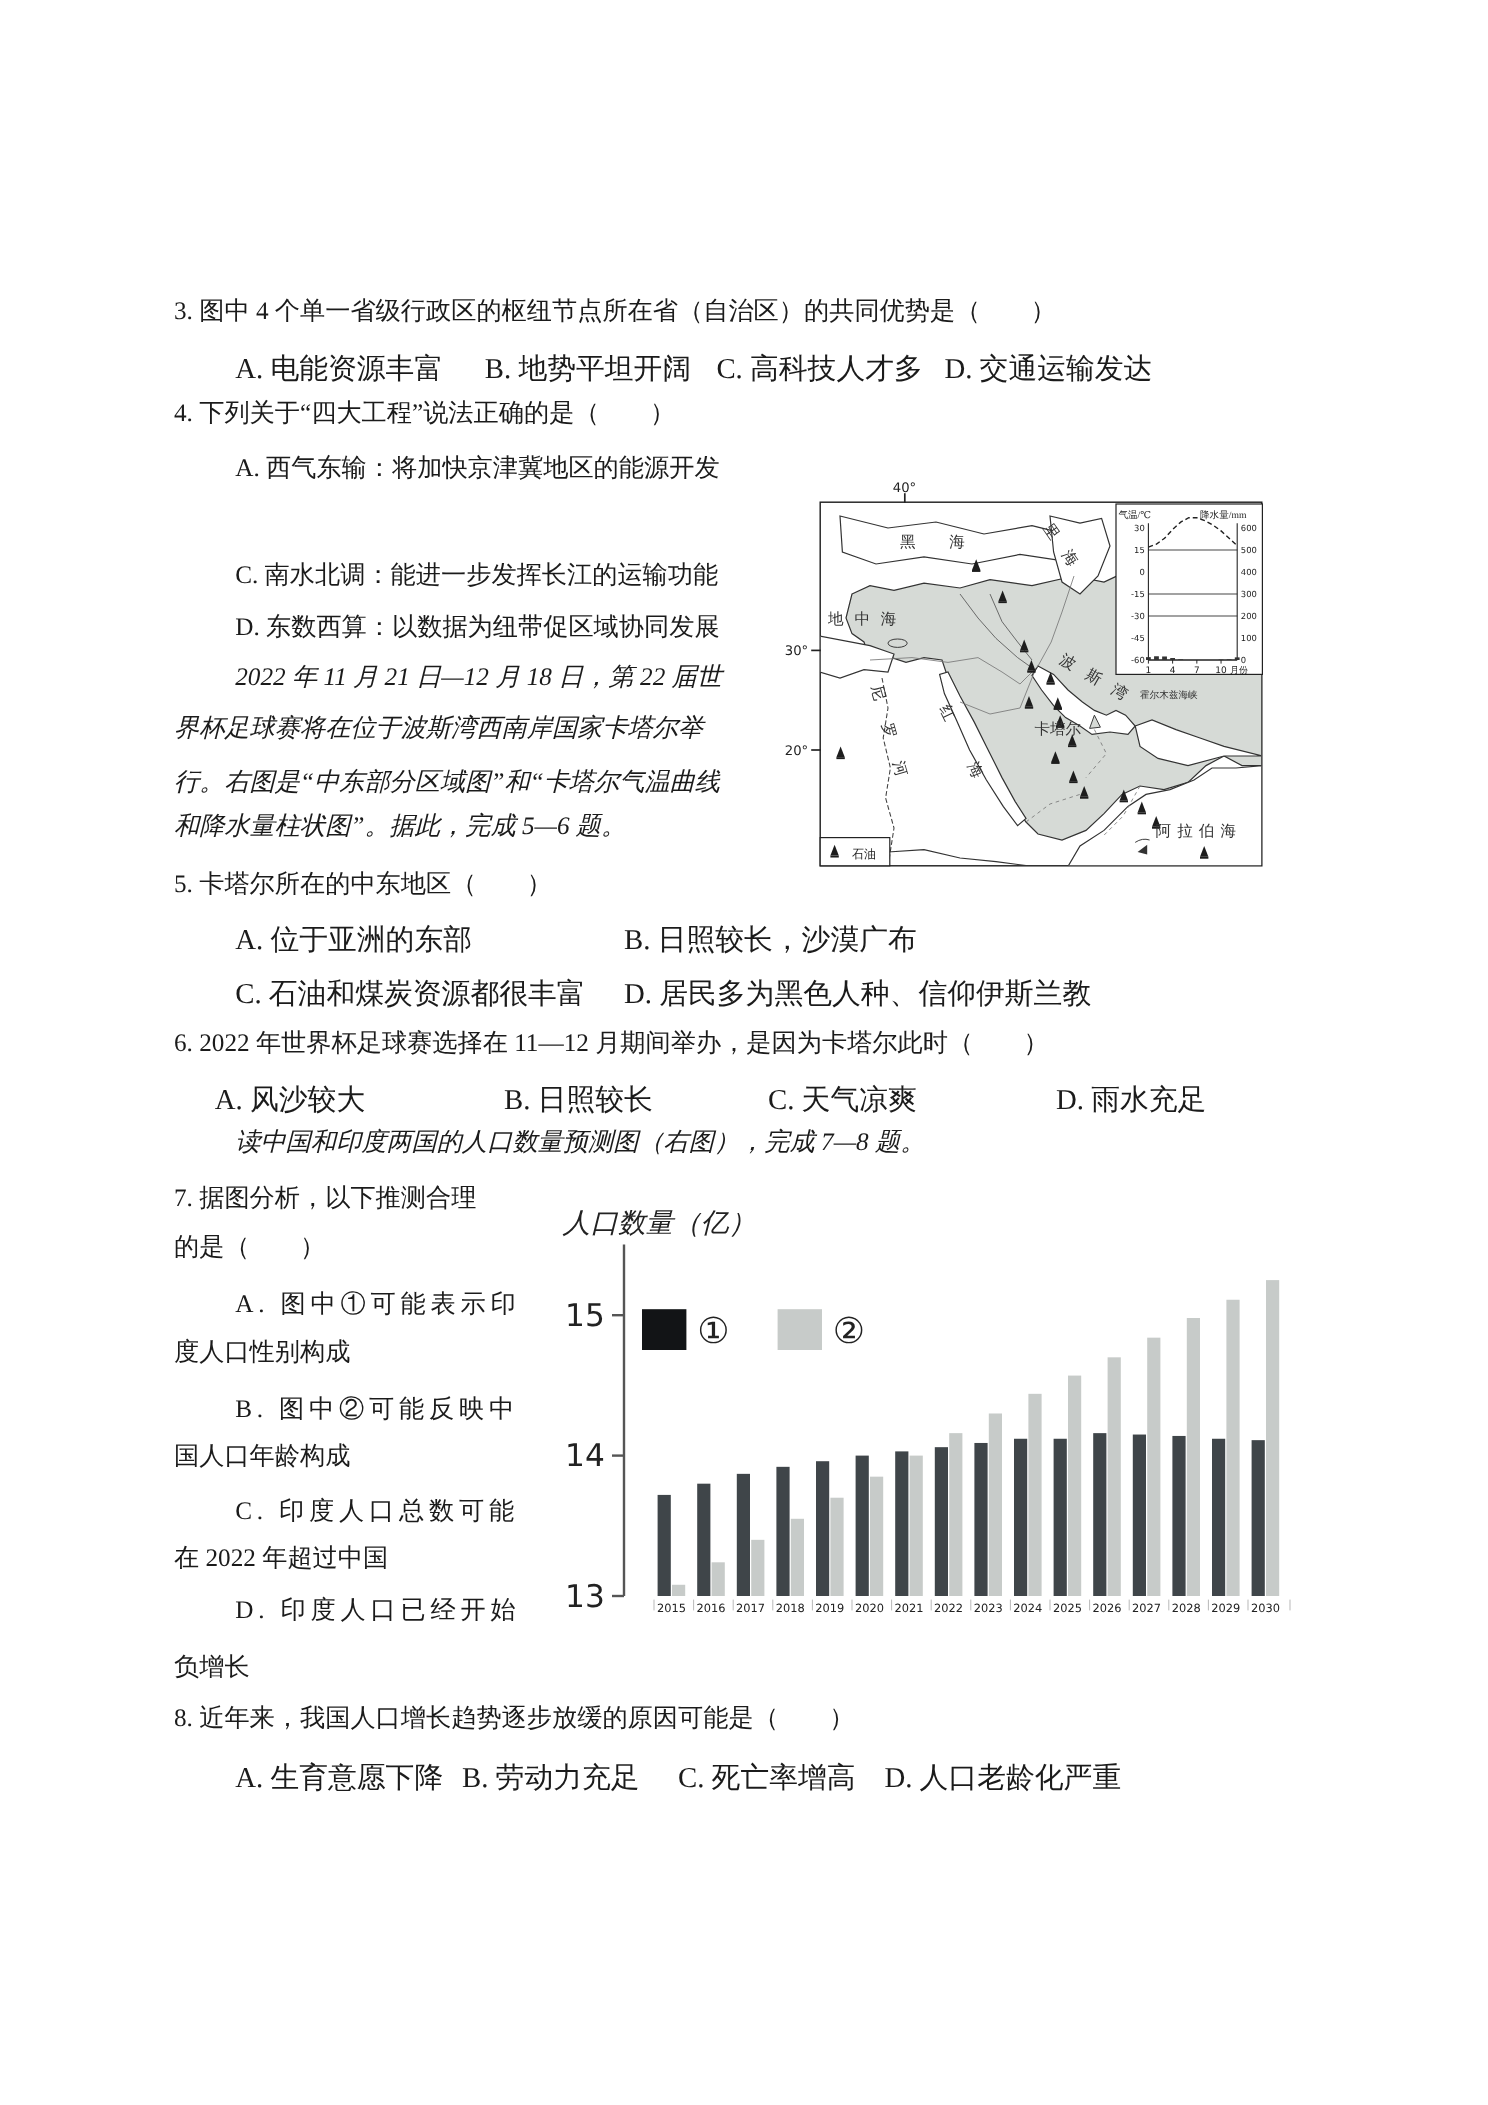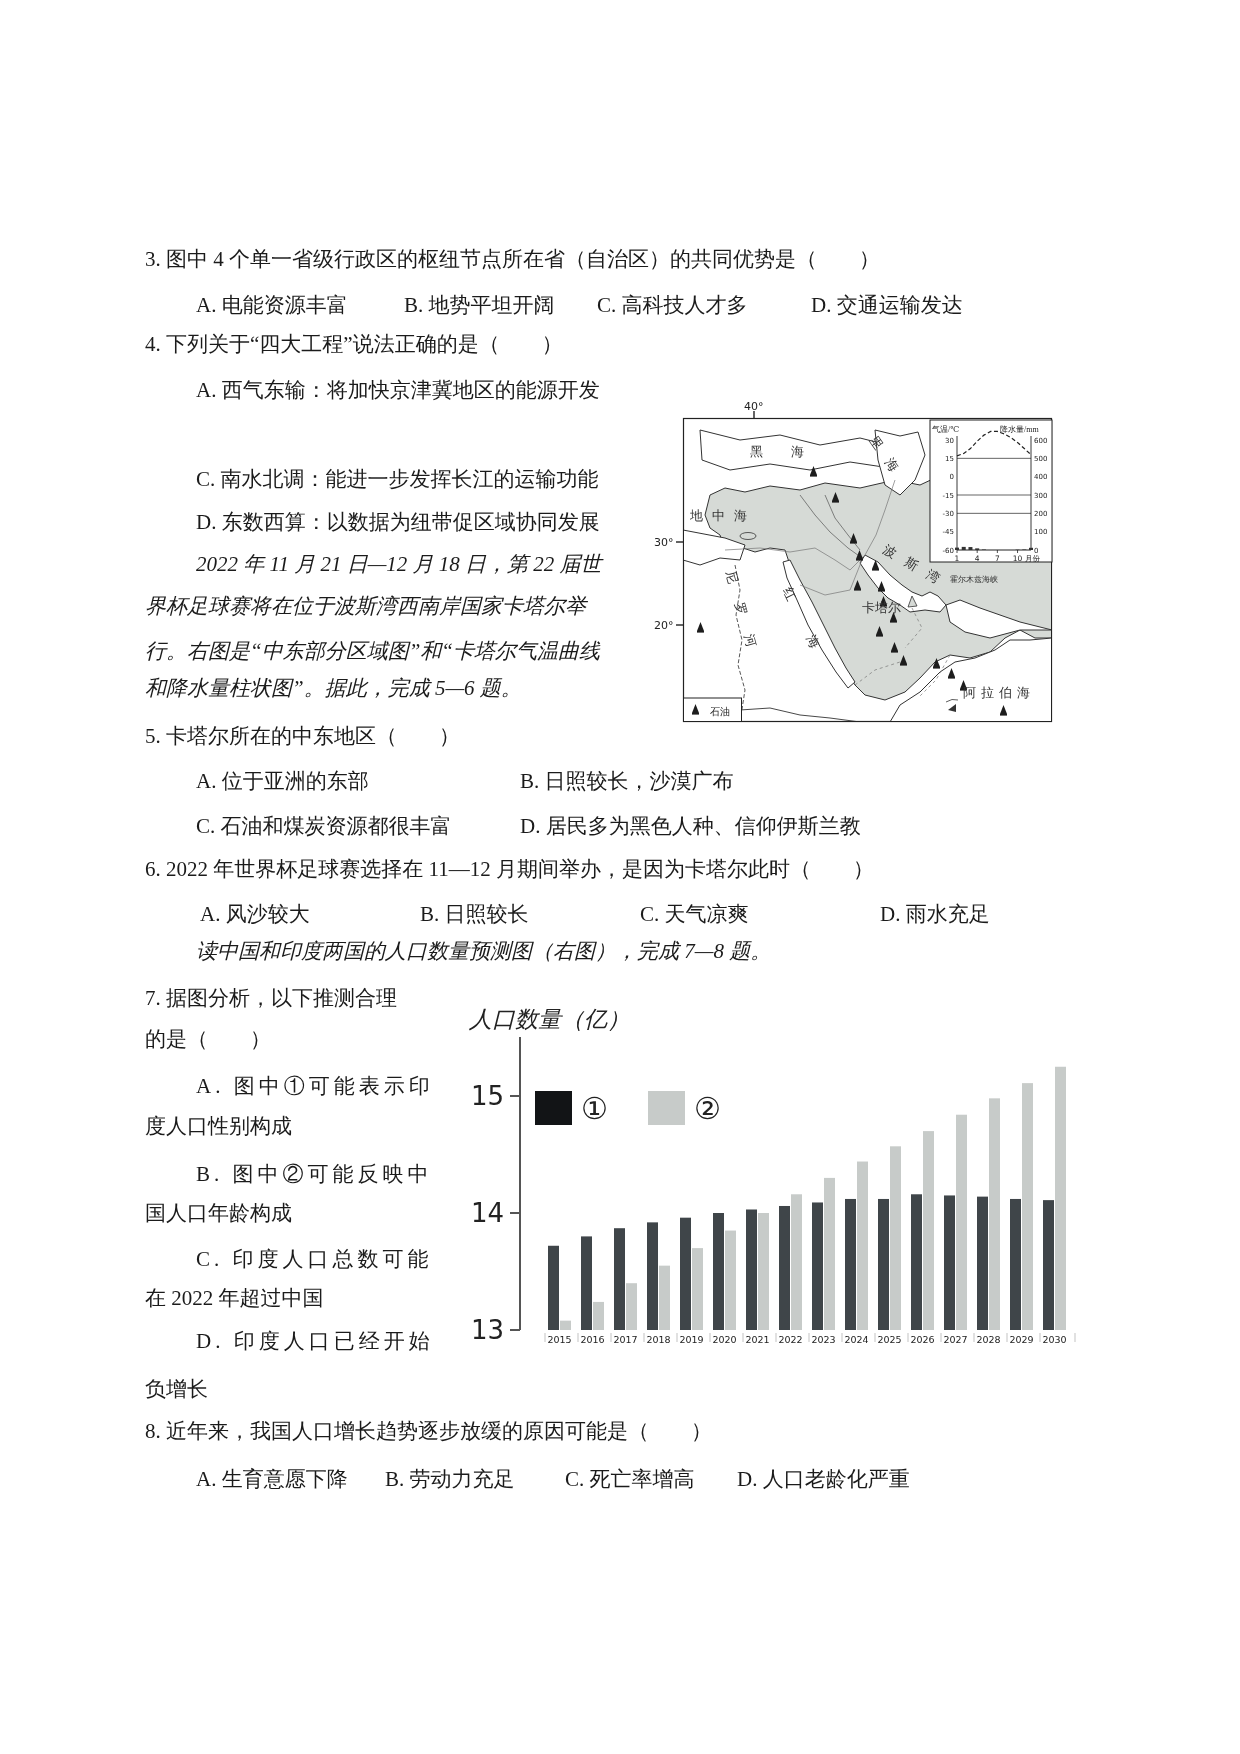--- a/index.html
+++ b/index.html
@@ -7,39 +7,39 @@
     position:relative; width:1240px; height:1754px; margin:0 auto;
     background:#ffffff; overflow:hidden;
     font-family:"Liberation Serif","DejaVu Serif",serif;
     color:#1b1b1b;
     padding-left:12px;
   }
   .tline{position:absolute; font-size:21px; line-height:26px; white-space:nowrap;}
   .kai{font-style:italic;}
   .sp{letter-spacing:4px;}
   .opt{position:absolute; top:0; white-space:nowrap;}
-  .row{position:absolute; height:26px; font-size:21px; width:1100px;}
+  .row{position:absolute; height:26px; font-size:24px; width:1100px;}
   .footer{position:absolute; width:1240px; text-align:center; font-size:20px; font-style:italic;}
   .figure{position:absolute;}
   svg text{font-family:"Liberation Serif","DejaVu Serif",serif; fill:#222;}
   svg .num{font-family:"DejaVu Sans",sans-serif;}
   .mapLbl{font-size:13px; fill:#333;}
   .mapLblSm{font-size:8px; fill:#333;}
 </style>
 </head>
 <body>
 
 <div class="page">
 
   <div class="tline" style="left:145px; top:246px;">3. 图中 4 个单一省级行政区的枢纽节点所在省（自治区）的共同优势是（　　）</div>
   <div class="row" style="left:0; top:291px;">
     <span class="opt" style="left:196px;">A. 电能资源丰富</span>
     <span class="opt" style="left:404px;">B. 地势平坦开阔</span>
     <span class="opt" style="left:597px;">C. 高科技人才多</span>
-    <span class="opt" style="left:787px;margin-left:24px;">D. 交通运输发达</span>
+    <span class="opt" style="left:787px;">D. 交通运输发达</span>
   </div>
 
   <div class="tline" style="left:145px; top:331px;">4. 下列关于“四大工程”说法正确的是（　　）</div>
   <div class="tline" style="left:196px; top:377px;">A. 西气东输：将加快京津冀地区的能源开发</div>
   <div class="tline" style="left:196px; top:466px;">C. 南水北调：能进一步发挥长江的运输功能</div>
   <div class="tline" style="left:196px; top:509px;">D. 东数西算：以数据为纽带促区域协同发展</div>
 
   <div class="tline kai" style="left:196px; top:551px;">2022 年 11 月 21 日—12 月 18 日，第 22 届世</div>
   <div class="tline kai" style="left:145px; top:593px;">界杯足球赛将在位于波斯湾西南岸国家卡塔尔举</div>
   <div class="tline kai" style="left:145px; top:638px;">行。右图是“中东部分区域图”和“卡塔尔气温曲线</div>
@@ -50,21 +50,21 @@
     <span class="opt" style="left:196px;">A. 位于亚洲的东部</span>
     <span class="opt" style="left:520px;">B. 日照较长，沙漠广布</span>
   </div>
   <div class="row" style="left:0; top:812px;">
     <span class="opt" style="left:196px;">C. 石油和煤炭资源都很丰富</span>
     <span class="opt" style="left:520px;">D. 居民多为黑色人种、信仰伊斯兰教</span>
   </div>
 
   <div class="tline" style="left:145px; top:856px;">6.  2022 年世界杯足球赛选择在 11—12 月期间举办，是因为卡塔尔此时（　　）</div>
   <div class="row" style="left:0; top:900px;">
-    <span class="opt" style="left:200px;">A. 风沙较大</span>
+    <span class="opt" style="left:179px;">A. 风沙较大</span>
     <span class="opt" style="left:420px;">B. 日照较长</span>
     <span class="opt" style="left:640px;">C. 天气凉爽</span>
     <span class="opt" style="left:880px;">D. 雨水充足</span>
   </div>
 
   <div class="tline kai" style="left:196px; top:938px;">读中国和印度两国的人口数量预测图（右图），完成 7—8 题。</div>
 
   <div class="tline" style="left:145px; top:985px;">7. 据图分析，以下推测合理</div>
   <div class="tline" style="left:145px; top:1026px;">的是（　　）</div>
   <div class="tline sp" style="left:196px; top:1073px;">A. 图中①可能表示印</div>

